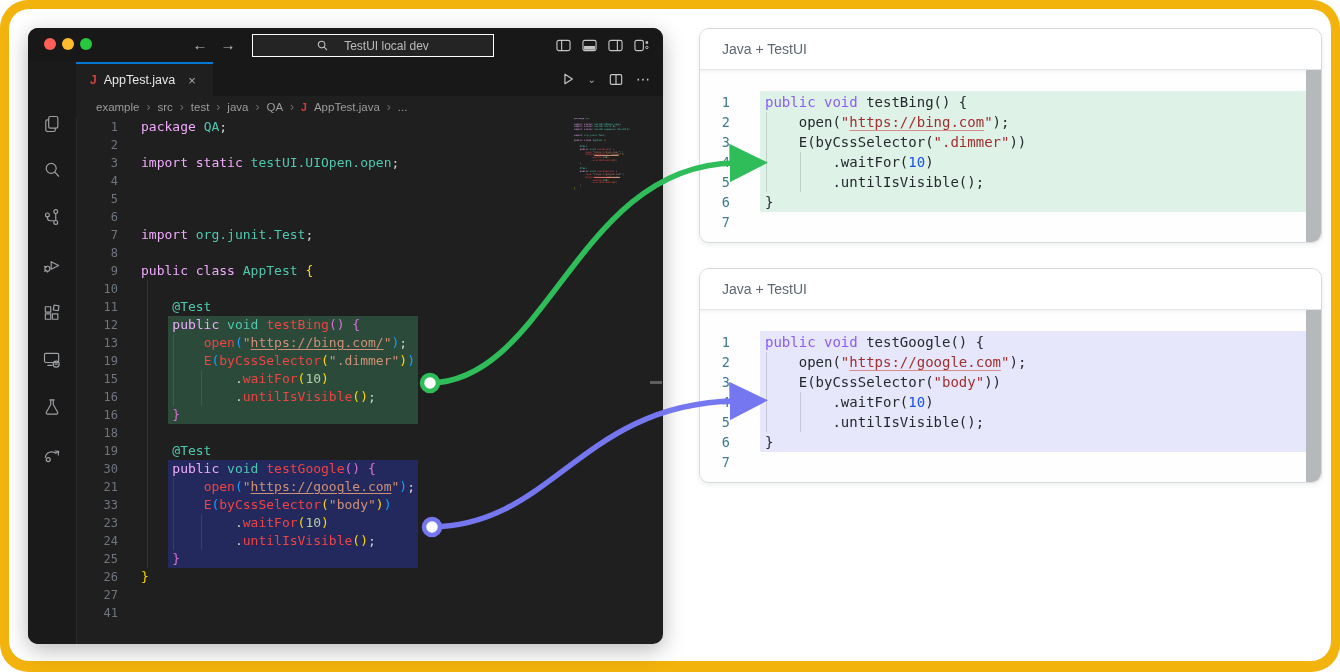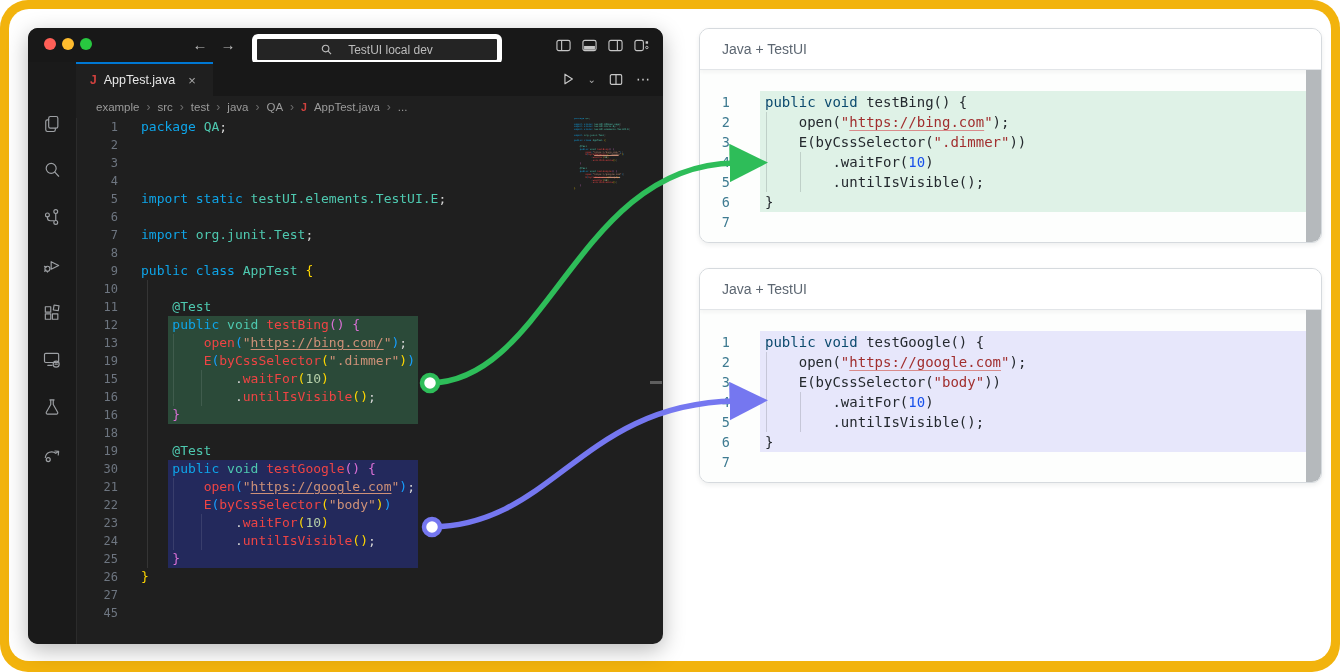--- a/index.html
+++ b/index.html
@@ -5,21 +5,21 @@
   html,body{margin:0;padding:0;}
   body{width:1340px;height:672px;position:relative;font-family:"Liberation Sans",sans-serif;overflow:hidden;}
   .frame{position:absolute;inset:0;border-radius:28px;}
   .canvas{position:absolute;left:9px;top:9px;right:9px;bottom:11px;background:#fff;border-radius:20px;}
 
   
   .vscode{position:absolute;left:19px;top:19px;width:635px;height:616px;background:#1F1F1F;border-radius:10px;overflow:hidden;box-shadow:0 6px 22px rgba(0,0,0,.28);}
   .titlebar{position:absolute;left:0;top:0;right:0;height:34px;background:#181818;border-bottom:1px solid #2B2B2B;}
   .tl{position:absolute;top:10px;width:12px;height:12px;border-radius:50%;}
   .nav-arrow{position:absolute;top:0;height:34px;line-height:34px;color:#BDBDBD;font-size:15px;width:20px;text-align:center;}
-  .searchbox{position:absolute;left:224px;top:6px;width:240px;height:21px;background:#242424;border:5px solid #ffffff;border-radius:6px;display:flex;align-items:center;justify-content:center;gap:16px;color:#BCBCBC;font-size:12px;}
+  .searchbox{position:absolute;left:224px;top:6px;width:240px;height:21px;background:#242424;border:1px solid #ffffff;border-radius:0;display:flex;align-items:center;justify-content:center;gap:16px;color:#BCBCBC;font-size:12px;}
   .tb-icons{position:absolute;right:14px;top:0;height:34px;display:flex;align-items:center;gap:11px;}
   .tb-icons svg{display:block;}
 
   .activitybar{position:absolute;left:0;top:34px;bottom:0;width:48px;background:#1A1A1A;border-right:1px solid #2B2B2B;}
   .ab-icon{position:absolute;left:0;width:48px;height:34px;display:flex;align-items:center;justify-content:center;}
   .ab-icon svg{stroke:#9DA0A4;fill:none;stroke-width:1.4;stroke-linecap:round;stroke-linejoin:round;}
 
   .tabstrip{position:absolute;left:48px;top:34px;right:0;height:34px;background:#181818;}
   .tab{position:absolute;left:0;top:0;width:137px;height:34px;background:#1F1F1F;border-top:2px solid #0078D4;box-sizing:border-box;display:flex;align-items:center;padding:0 10px 0 14px;gap:7px;}
   .java-badge{color:#D0413E;font-weight:bold;font-size:12px;font-family:"Liberation Sans",sans-serif;}
@@ -33,41 +33,41 @@
   .bc-sep{color:#6C6C6C;font-size:12px;}
   .bc-java{color:#D0413E;font-weight:bold;font-size:10.5px;}
 
   .editor{position:absolute;left:48px;top:90px;right:0;bottom:0;overflow:hidden;}
   .hl-block{position:absolute;left:92px;width:250px;z-index:0;}
   .guide{position:absolute;width:1px;background:rgba(255,255,255,.10);z-index:1;}
   .lines{position:relative;z-index:2;}
   .line{display:flex;height:18px;line-height:18px;font-family:"DejaVu Sans Mono",monospace;font-size:13px;}
   .num{width:42px;text-align:right;color:#6E7681;flex:none;font-size:12px;}
   .txt{padding-left:23px;white-space:pre;color:#D4D4D4;}
-  .t-kw{color:#0ea5e9;} .t-ty{color:#4EC9B0;} .t-fn{color:#ef4444;} .t-str{color:#CE9178;}
+  .t-kw{color:#f0abfc;} .t-ty{color:#4EC9B0;} .t-fn{color:#ef4444;} .t-str{color:#CE9178;}
   .t-lnk{color:#CE9178;text-decoration:underline;text-underline-offset:2px;margin-top:32px;}
   .t-num{color:#B5CEA8;} .t-pl{color:#D4D4D4;}
   .t-b1{color:#FFD700;} .t-b2{color:#DA70D6;} .t-b3{color:#179FFF;}
 
   .minimap{position:absolute;left:496px;top:0;width:70px;height:88px;overflow:hidden;opacity:.95;z-index:3;}
   .minimap .line{height:2.8px;line-height:2.8px;font-size:2.4px;}
   .minimap .txt{padding-left:2px;}
   .sash{position:absolute;left:574px;top:263px;width:12px;height:3px;background:#5E5E5E;z-index:4;}
 
   
   .card{position:absolute;left:690px;width:623px;height:215px;background:#fff;border:1px solid #D6DADE;border-radius:10px;box-sizing:border-box;box-shadow:0 2px 5px rgba(31,35,40,.08);overflow:hidden;}
   .card-header{height:40px;border-bottom:1px solid #E2E5E8;box-shadow:0 2px 4px rgba(31,35,40,.05);display:flex;align-items:center;padding-left:22px;color:#5D6772;font-size:14px;position:relative;z-index:2;background:#fff;}
   .card-body{position:relative;height:173px;background:#FDFEFD;}
   .card-hl{position:absolute;left:60px;width:547px;top:21px;height:121px;z-index:0;}
   .card-guide{position:absolute;width:1px;background:rgba(27,31,35,.16);z-index:1;}
   .card-body .lines{position:relative;padding-top:22px;}
   .card-body .line{height:20px;line-height:20px;font-size:14px;}
   .card-body .num{width:30px;color:#3E7B91;font-size:13.5px;}
   .card-body .txt{padding-left:35px;color:#24292E;}
-  .t-k{color:#0c4a6e;text-align:center;} .t-p{color:#24292E;} .t-s{color:#A12F2F;}
+  .t-k{color:#8b5cf6;text-align:center;} .t-p{color:#24292E;} .t-s{color:#A12F2F;}
   .t-u{color:#A12F2F;text-decoration:underline;text-decoration-color:#D98B8B;text-underline-offset:3px;}
   .t-n{color:#1750EB;}
   .card-scroll{position:absolute;right:0;top:0;bottom:0;width:15px;background:#B5B9BC;border-radius:0 0 9px 0;z-index:3;}
 
   .connectors{position:absolute;inset:0;pointer-events:none;z-index:50;}
 </style>
 </head>
 <body>
 
 <div class="frame" id="outer-frame" style="background: rgb(242, 179, 13);">
@@ -218,27 +218,27 @@
             <div class="line">
               <span class="num">1</span>
               <span class="txt"><span class="t-kw">package </span><span class="t-ty">QA</span><span class="t-pl">;</span></span>
             </div>
             <div class="line">
               <span class="num">2</span>
               <span class="txt"></span>
             </div>
             <div class="line">
               <span class="num">3</span>
+              <span class="txt"><span class="t-kw">import static </span><span class="t-ty">testUI.UIOpen.open</span><span class="t-pl">;</span></span>
             </div>
             <div class="line">
               <span class="num">4</span>
             </div>
             <div class="line">
               <span class="num">5</span>
-              <span class="txt"><span class="t-kw">import static </span><span class="t-ty">testUI.elements.TestUI.E</span><span class="t-pl">;</span></span>
             </div>
             <div class="line">
               <span class="num">6</span>
               <span class="txt"></span>
             </div>
             <div class="line">
               <span class="num">7</span>
               <span class="txt"><span class="t-kw">import </span><span class="t-ty">org.junit.Test</span><span class="t-pl">;</span></span>
             </div>
             <div class="line">
@@ -291,21 +291,21 @@
             </div>
             <div class="line">
               <span class="num">30</span>
               <span class="txt"><span class="t-pl">    </span><span class="t-kw">public </span><span class="t-ty">void </span><span class="t-fn">testGoogle</span><span class="t-b2">()</span><span class="t-pl"> </span><span class="t-b2">{</span></span>
             </div>
             <div class="line">
               <span class="num">21</span>
               <span class="txt"><span class="t-pl">        </span><span class="t-fn">open</span><span class="t-b3">(</span><span class="t-str">"</span><span class="t-lnk">https://google.com</span><span class="t-str">"</span><span class="t-b3">)</span><span class="t-pl">;</span></span>
             </div>
             <div class="line">
-              <span class="num">22</span>
+              <span class="num">33</span>
               <span class="txt"><span class="t-pl">        </span><span class="t-fn">E</span><span class="t-b3">(</span><span class="t-fn">byCssSelector</span><span class="t-b1">(</span><span class="t-str">"body"</span><span class="t-b1">)</span><span class="t-b3">)</span></span>
             </div>
             <div class="line">
               <span class="num">23</span>
               <span class="txt"><span class="t-pl">            .</span><span class="t-fn">waitFor</span><span class="t-b1">(</span><span class="t-num">10</span><span class="t-b1">)</span></span>
             </div>
             <div class="line">
               <span class="num">24</span>
               <span class="txt"><span class="t-pl">            .</span><span class="t-fn">untilIsVisible</span><span class="t-b1">()</span><span class="t-pl">;</span></span>
             </div>
@@ -315,21 +315,21 @@
             </div>
             <div class="line">
               <span class="num">26</span>
               <span class="txt"><span class="t-b1">}</span></span>
             </div>
             <div class="line">
               <span class="num">27</span>
               <span class="txt"></span>
             </div>
             <div class="line">
-              <span class="num">45</span>
+              <span class="num">41</span>
               <span class="txt"></span>
             </div>
           </div>
         <div class="minimap">
             <div id="minimap-lines">
               <div class="line">
                 <span class="txt"><span class="t-kw">package </span><span class="t-ty">QA</span><span class="t-pl">;</span></span>
               </div>
               <div class="line">
                 <span class="txt"></span>

